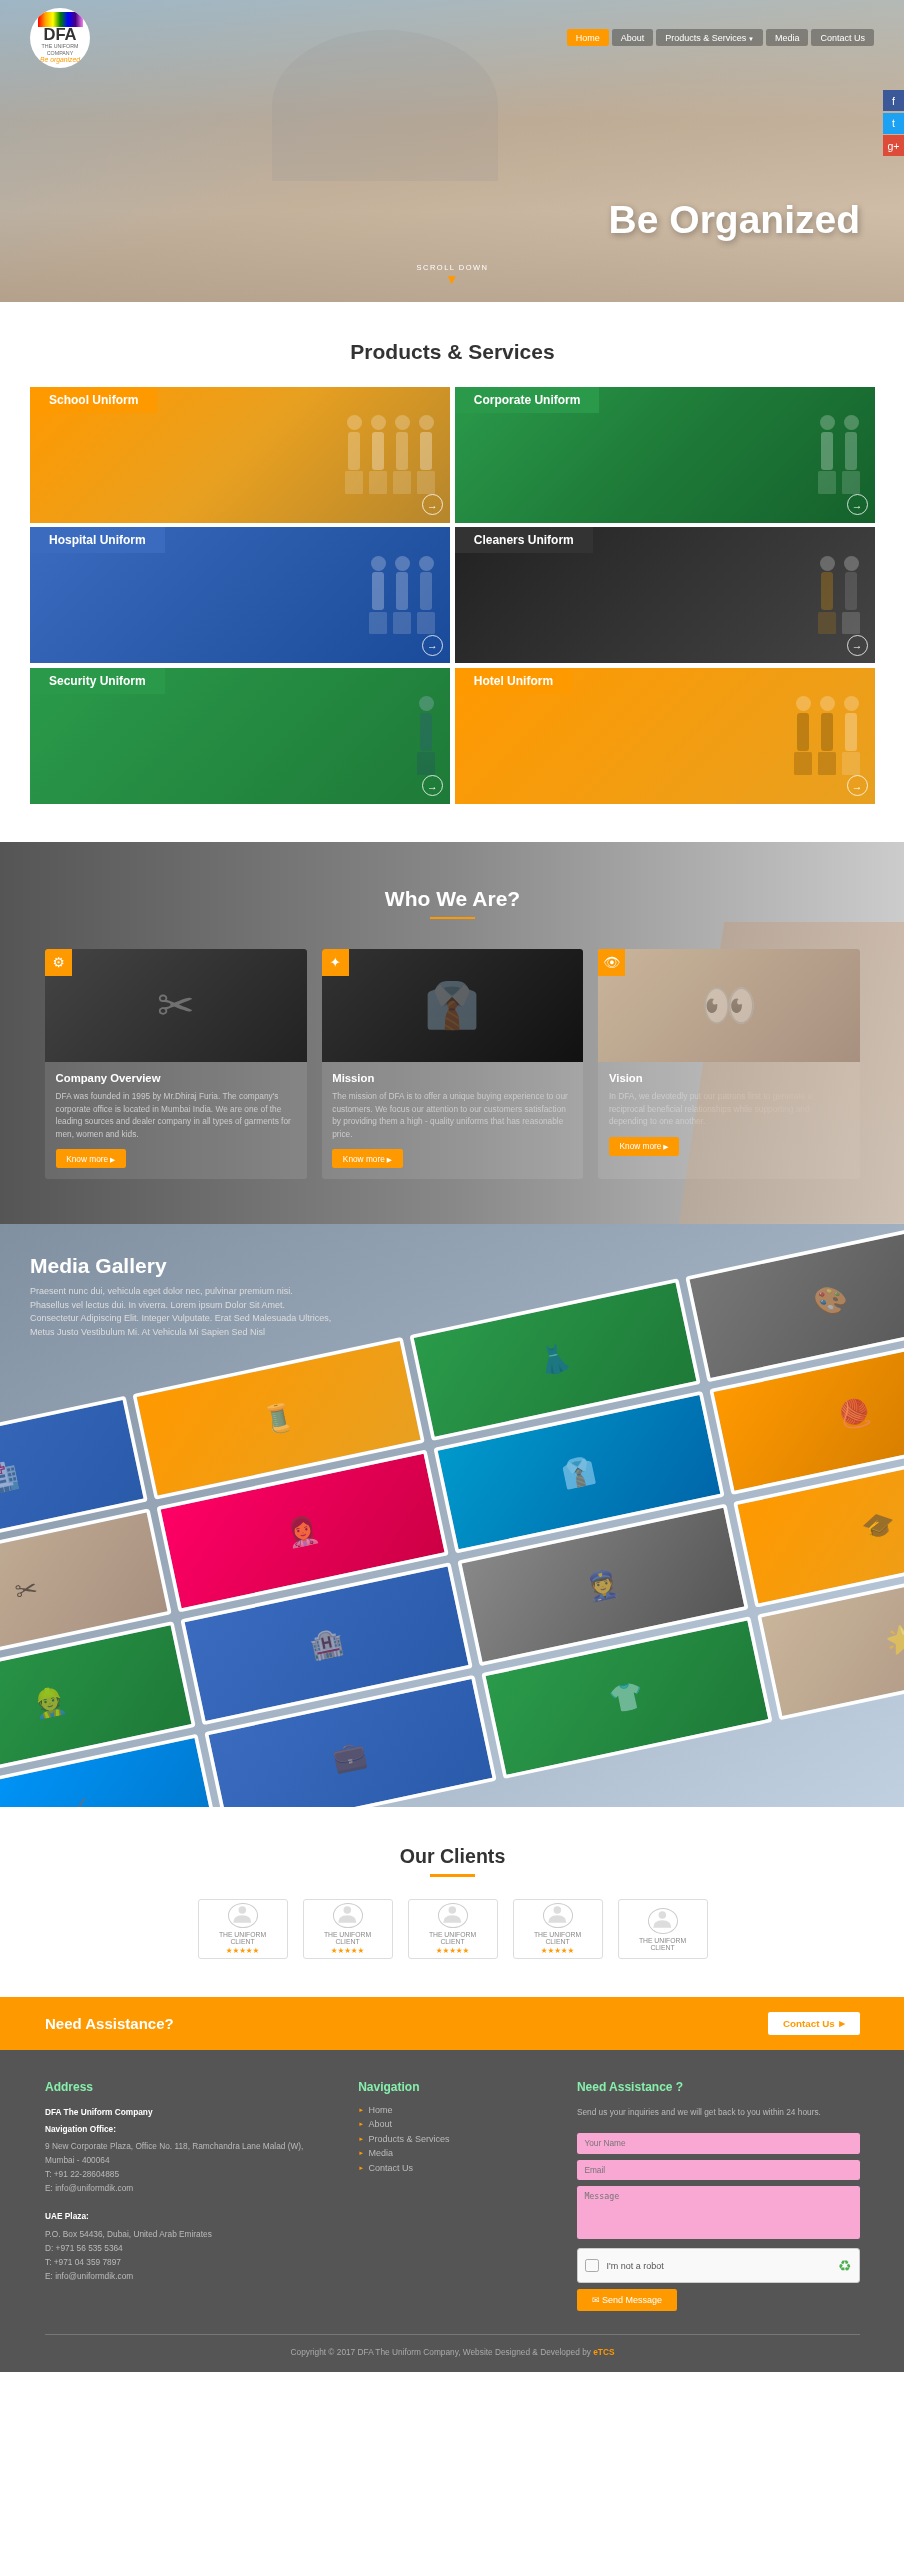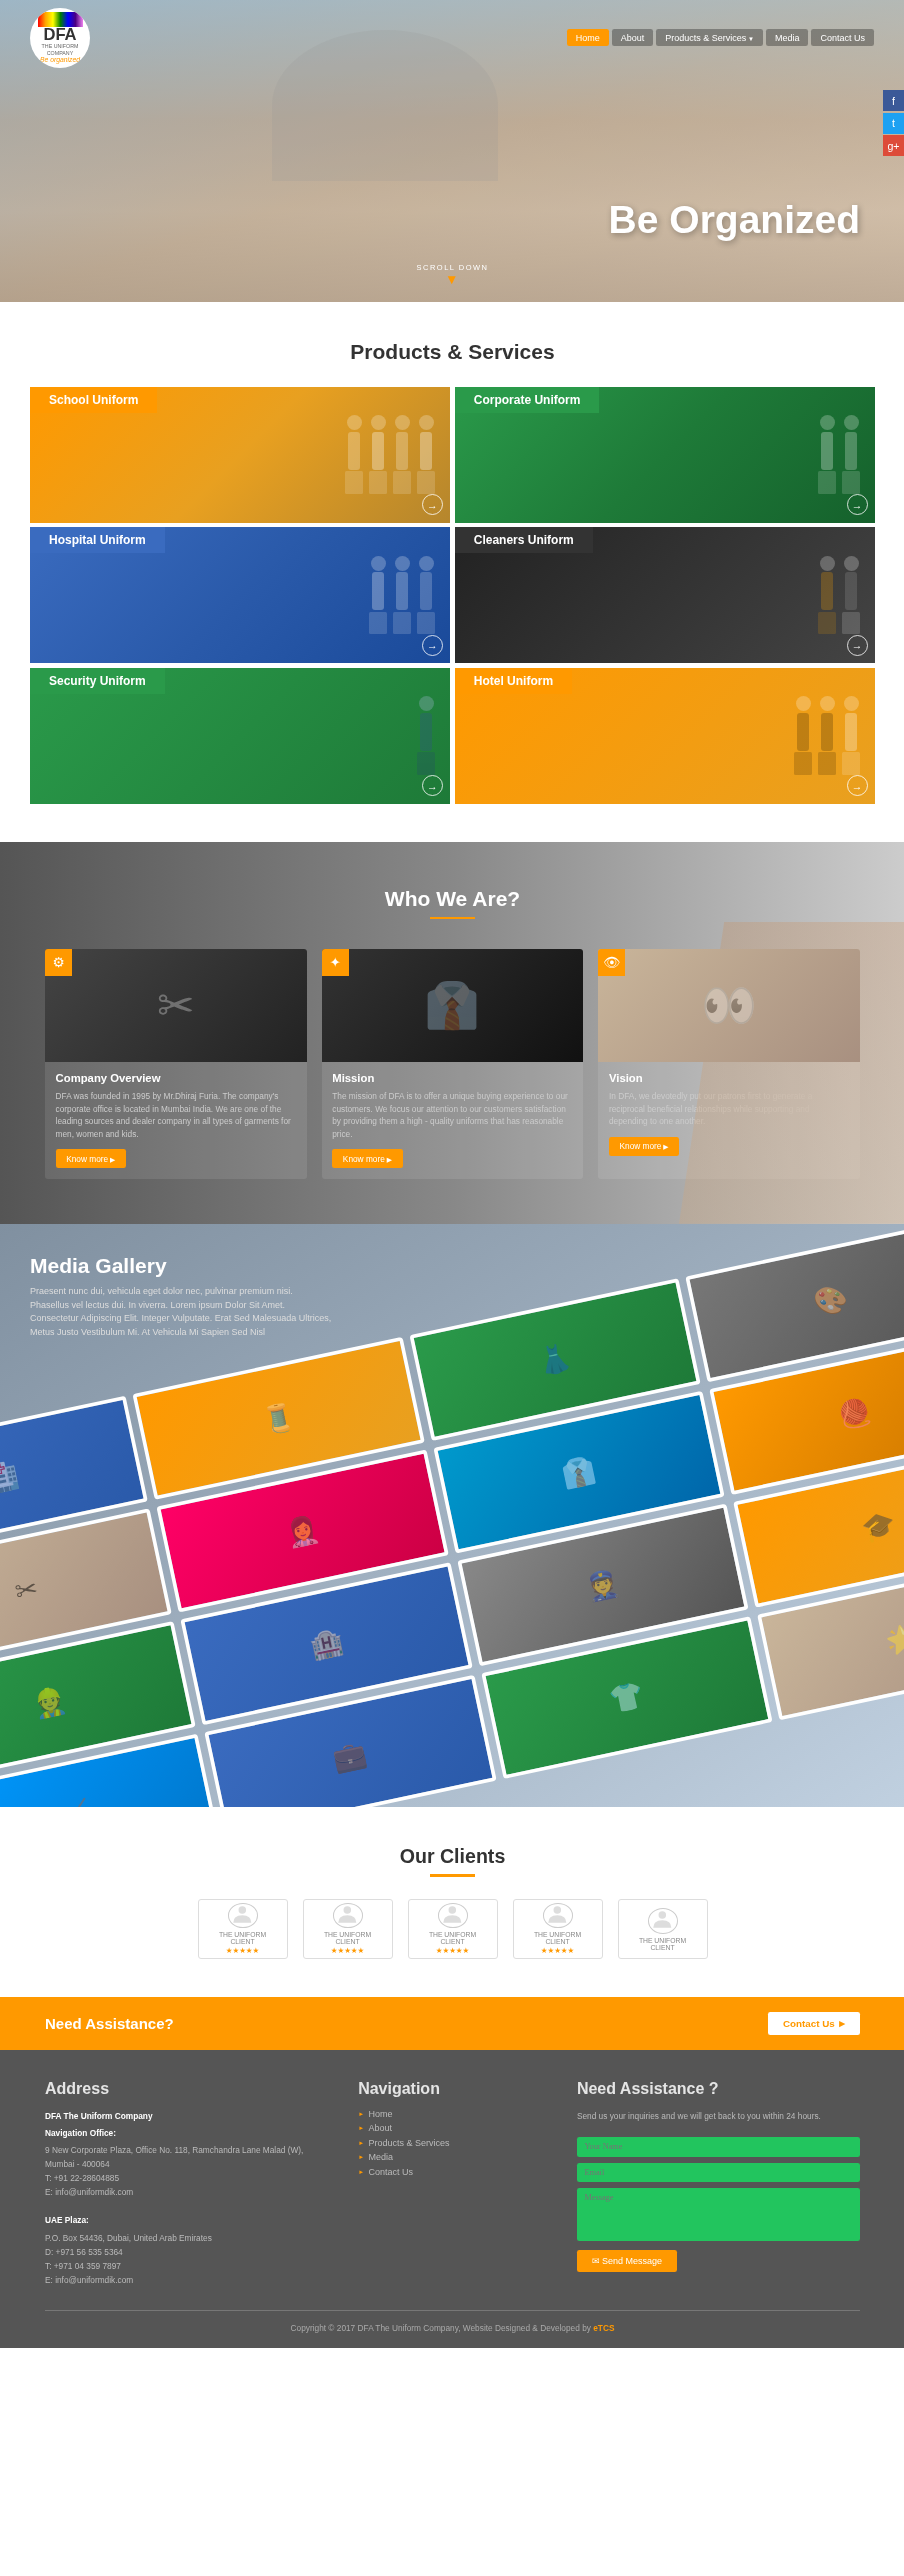--- a/index.html
+++ b/index.html
@@ -437,23 +437,23 @@
       color: #ccc;
       padding: 30px 45px 15px;
     }
     .footer-grid {
       display: grid;
       grid-template-columns: 1.5fr 1fr 1.5fr;
       gap: 30px;
       margin-bottom: 22.6px;
     }
     .footer-heading {
-      font-size: 16px;
-      font-weight: bold;
-      color: #e5e5e5;
+      font-size: 12px;
+      font-weight: bold;
+      color: #86efac;
       margin-bottom: 10.6px;
     }
     .footer-text {
       font-size: 8.3px;
       color: #bbb;
       line-height: 1.7;
     }
     .footer-text strong {
       color: #fff;
       display: block;
@@ -465,27 +465,26 @@
       gap: 4.5px;
       font-size: 9px;
       color: #bbb;
       margin-bottom: 4.5px;
       cursor: pointer;
     }
     .footer-nav-link::before { content: '►'; font-size: 6px; color: #f90; }
     .footer-form input, .footer-form textarea {
       width: 100%;
       padding: 5.3px 7.5px;
-      background: #22c55e;
+      background: #f9a8d4;
       border: none;
       border-radius: 2.3px;
       font-size: 8.3px;
       margin-bottom: 6px;
       color: #333;
-      font-family: Liberation Serif, serif;
     }
     .footer-form textarea {
       height: 53px;
       resize: none;
     }
     .footer-send-btn {
       padding: 6px 15px;
       background: #f90;
       color: #fff;
       border: none;
@@ -941,20 +940,25 @@
     </div>
 
     <div>
       <div class="footer-heading">Need Assistance ?</div>
       <p class="footer-text">Send us your inquiries and we will get back to you within 24 hours.</p>
       <br>
       <div class="footer-form">
         <input type="text" placeholder="Your Name" style="">
         <input type="email" placeholder="Email" style="">
         <textarea placeholder="Message" style=""></textarea>
+        <div class="captcha-box">
+          <div class="captcha-checkbox"></div>
+          <span class="captcha-label">I'm not a robot</span>
+          <span class="captcha-logo">♻</span>
+        </div>
         <button class="footer-send-btn">Send Message</button>
       </div>
     </div>
 
   </div>
 
   <div class="footer-bottom">
     <span>Copyright © 2017 DFA The Uniform Company, Website Designed &amp; Developed by</span>
     <strong>eTCS</strong>
   </div>

